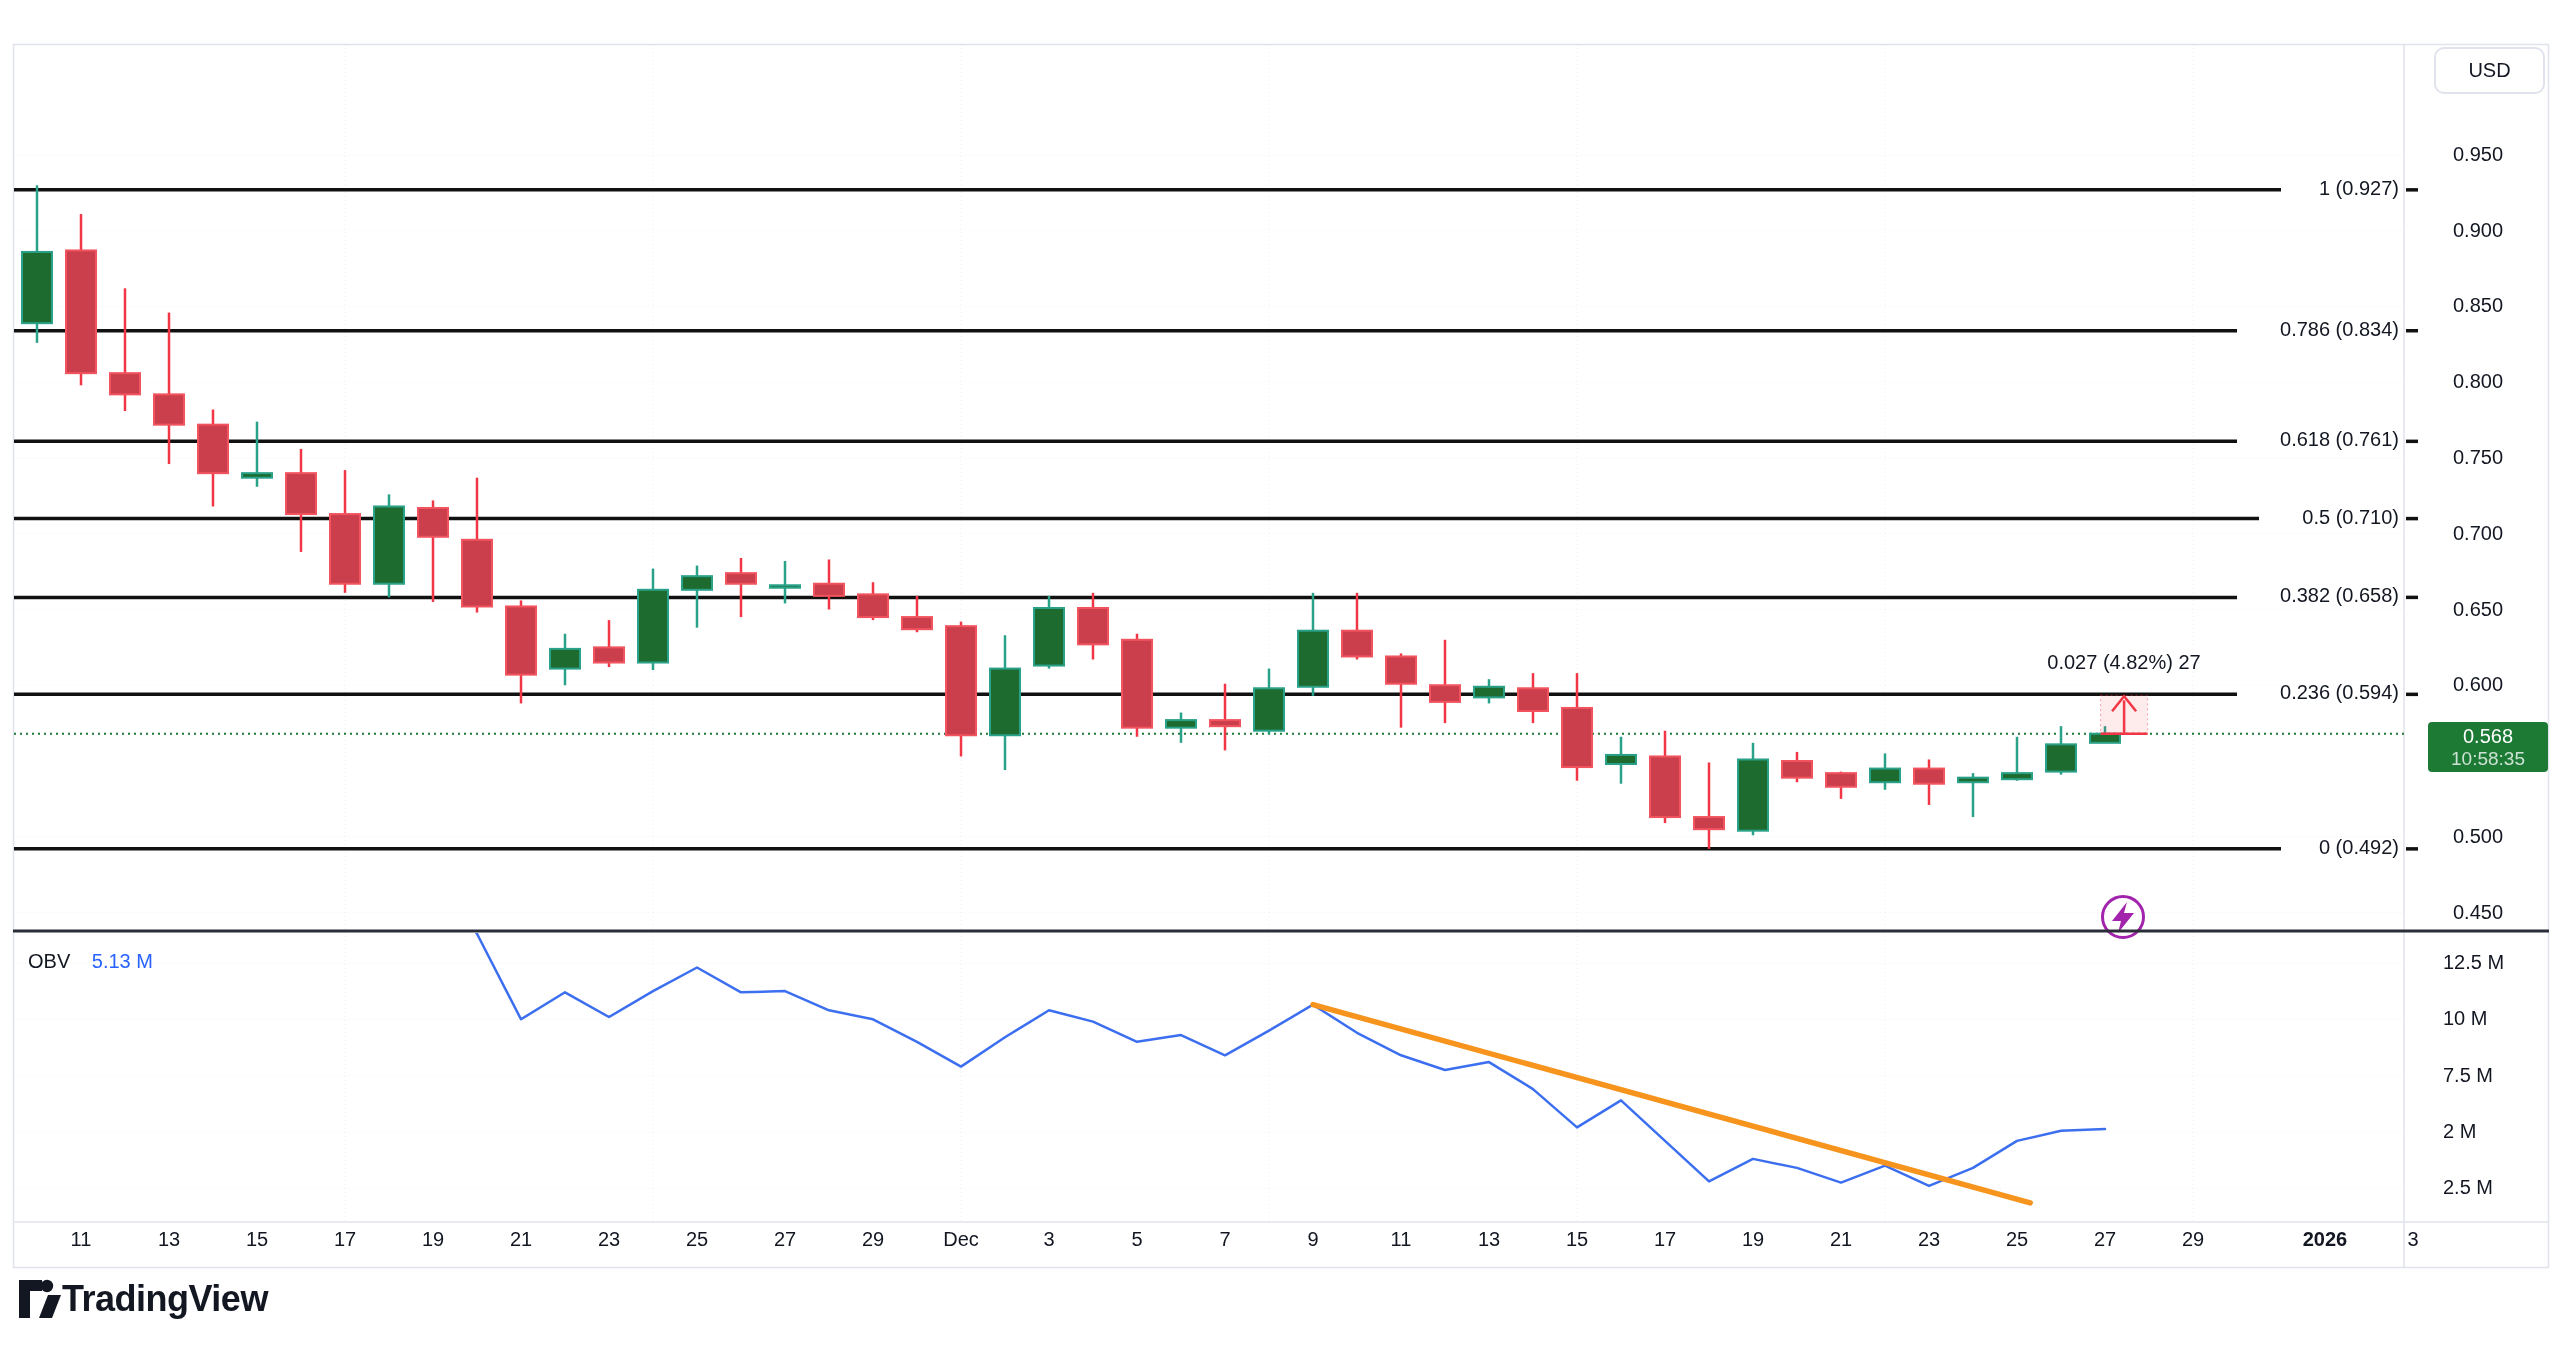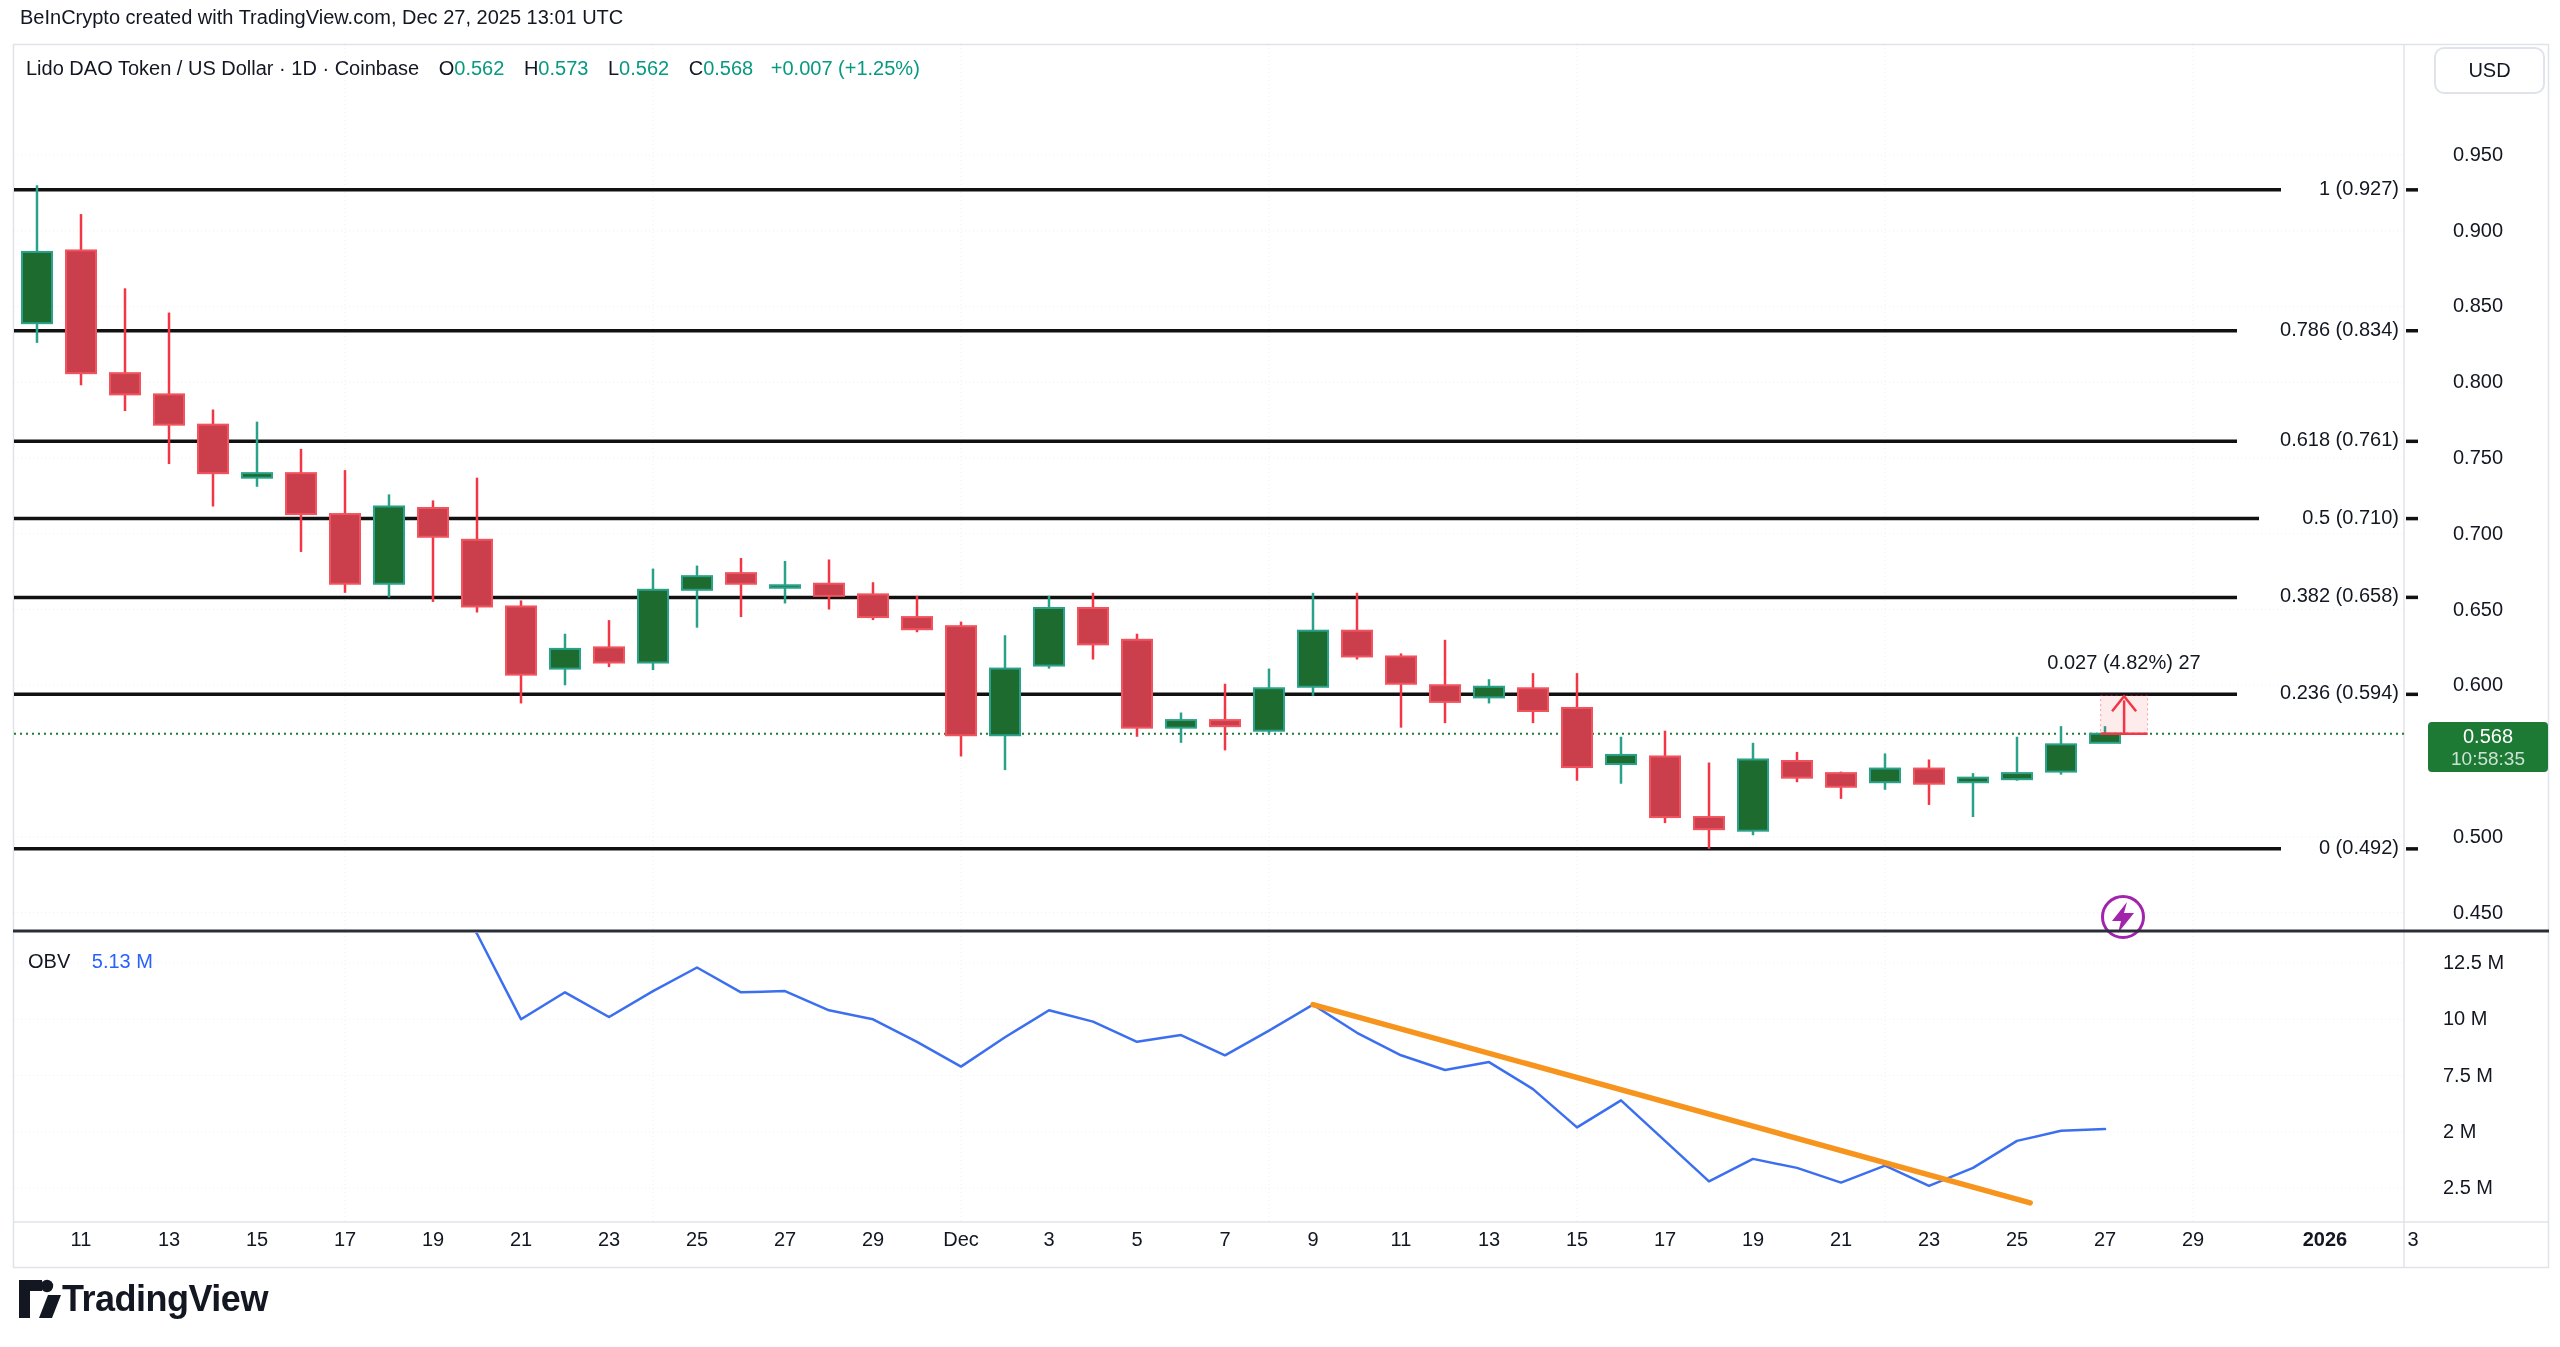--- a/index.html
+++ b/index.html
@@ -27,21 +27,20 @@
   #obv-row .v{color:#2962ff;margin-left:16px;}
   .obvlabel{position:absolute;left:2443px;font-size:20px;color:#131722;}
   #footer-logo{left:18px;top:1278px;display:flex;align-items:center;cursor:pointer;}
   #footer-logo .brand{font-size:36px;font-weight:800;color:#131722;letter-spacing:-0.5px;text-align:right;}
 </style>
 </head>
 <body>
 
 <div id="stage">
 
-  <div id="attribution" class="abs">BeInCrypto created with TradingView.com, Dec 27, 2025 13:01 UTC</div>
 
   <svg id="chart-svg" class="abs" width="2560" height="1347" viewBox="0 0 2560 1347">
       <rect x="13.5" y="44.5" width="2535" height="1223" fill="none" stroke="#e0e3eb" stroke-width="1.5"></rect>
       <line x1="2404" y1="44" x2="2404" y2="1268" stroke="#e0e3eb" stroke-width="1.5"></line>
       <line x1="13" y1="1222" x2="2549" y2="1222" stroke="#e0e3eb" stroke-width="1.5"></line>
       <g stroke="rgba(42,46,57,0.07)" stroke-width="1" stroke-dasharray="1 3">
         <line x1="13" y1="155" x2="2404" y2="155"></line>
         <line x1="13" y1="230.7499999999999" x2="2404" y2="230.7499999999999"></line>
         <line x1="13" y1="306.5" x2="2404" y2="306.5"></line>
         <line x1="13" y1="382.2499999999999" x2="2404" y2="382.2499999999999"></line>
@@ -194,28 +193,20 @@
         <clipPath id="obvclip">
           <rect x="13" y="933" width="2391" height="287"></rect>
         </clipPath>
       </defs>
       <g clip-path="url(#obvclip)">
         <polyline points="433.0,879.7 477.0,933.7 521.0,1019.3 565.0,992.3 609.0,1017.0 653.0,991.1 697.0,967.5 741.0,992.3 785.0,991.1 829.0,1010.3 873.0,1019.3 917.0,1041.8 961.0,1066.6 1005.0,1037.3 1049.0,1010.3 1093.0,1021.6 1137.0,1041.8 1181.0,1035.1 1225.0,1055.3 1269.0,1030.6 1313.0,1004.7 1357.0,1032.8 1401.0,1055.3 1445.0,1070.0 1489.0,1062.1 1533.0,1089.1 1577.0,1127.4 1621.0,1100.4 1665.0,1140.9 1709.0,1181.4 1753.0,1158.9 1797.0,1167.9 1841.0,1182.6 1885.0,1165.7 1929.0,1185.9 1973.0,1167.9 2017.0,1140.9 2061.0,1130.8 2105.0,1129.0" fill="none" stroke="#3c6ff0" stroke-width="2.5" stroke-linejoin="round" stroke-linecap="round"></polyline>
         <line x1="1313" y1="1004.662" x2="2030.1999999999998" y2="1202.838" stroke="#f7941d" stroke-width="5.5" stroke-linecap="round"></line>
       </g>
     </svg>
 
-  <div id="symbol-row" class="abs">
-    <span>Lido DAO Token / US Dollar · 1D · Coinbase</span>
-    <span class="lab">O</span><span class="val">0.562</span>
-    <span class="lab">H</span><span class="val">0.573</span>
-    <span class="lab">L</span><span class="val">0.562</span>
-    <span class="lab">C</span><span class="val">0.568</span>
-    <span class="chg">+0.007 (+1.25%)</span>
-  </div>
 
   <div id="usd-button" class="abs">USD</div>
 
   <div id="price-tag" class="abs" style="background: rgb(28, 122, 53);">
     <div class="p">0.568</div>
     <div class="cd">10:58:35</div>
   </div>
 
   <div id="annotation" class="abs">0.027 (4.82%) 27</div>
 

